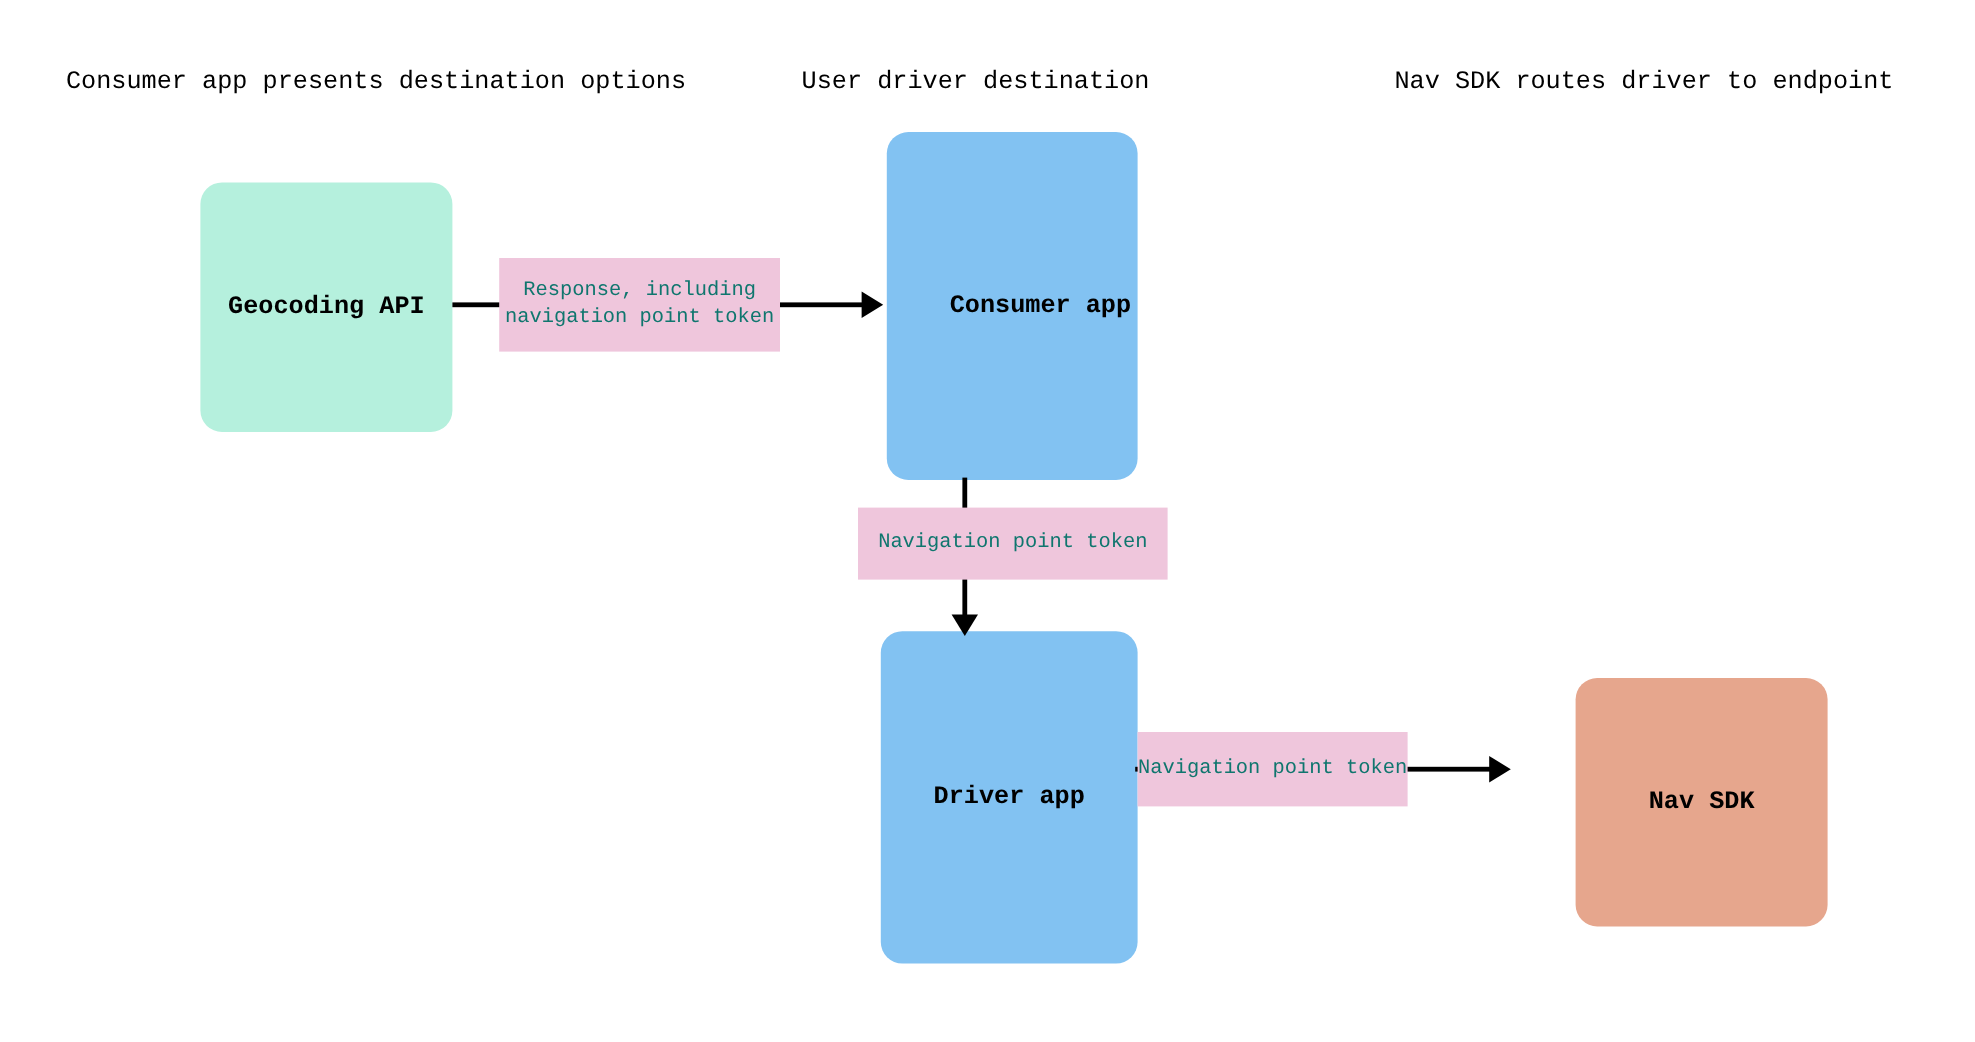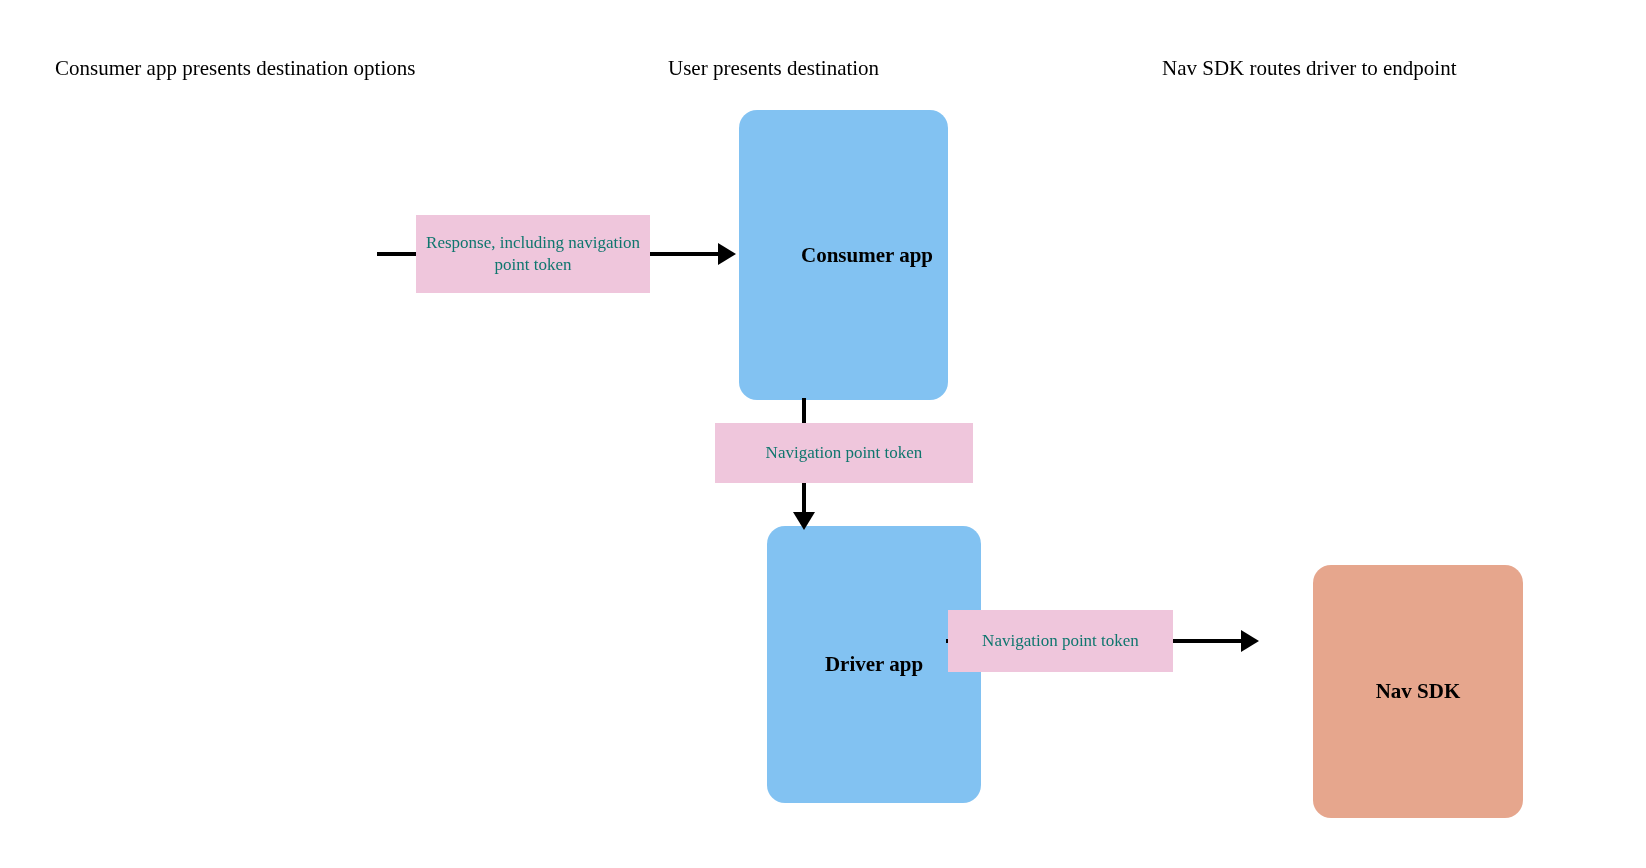--- a/index.html
+++ b/index.html
@@ -5,21 +5,21 @@
   html, body {
     margin: 0;
     padding: 0;
     background: #ffffff;
   }
   #canvas {
     position: relative;
     width: 1646px;
     height: 868px;
     background: #ffffff;
-    font-family: Liberation Serif, serif;
+    font-family: Liberation Mono, monospace;
     overflow: hidden;
   }
   .col-header {
     position: absolute;
     font-size: 21px;
     color: #000000;
     white-space: nowrap;
     line-height: 1;
   }
   .node {
@@ -76,33 +76,36 @@
     border-top: 18px solid #000000;
     z-index: 2;
   }
 </style>
 </head>
 <body>
 
 <div id="canvas">
 
   <div class="col-header" style="left:55px; top:58px;">Consumer app presents destination options</div>
-  <div class="col-header" style="left:668px; top:58px;">User presents destination</div>
+  <div class="col-header" style="left:668px; top:58px;">User driver destination</div>
   <div class="col-header" style="left:1152px; top:58px;margin-left:10px;">Nav SDK routes driver to endpoint</div>
 
+  <div class="node" style="left:167px; top:152px; width:210px; height:208px; background:#b5f0dd;">
+    <span>Geocoding API</span>
+  </div>
 
   <div class="node" style="left:739px; top:110px; width:209px; height:290px; background:#82c2f2;padding-left:47px;">
     <span>Consumer app</span>
   </div>
 
-  <div class="node" style="left:734px; top:526px; width:214px; height:277px; background:#82c2f2;margin-left:33px;">
+  <div class="node" style="left:734px; top:526px; width:214px; height:277px; background:#82c2f2;">
     <span>Driver app</span>
   </div>
 
-  <div class="node" style="left:1313px; top:565px; width:210px; height:253px; background:#e6a68d;">
+  <div class="node" style="left:1313px; top:565px; width:210px; height:207px; background:#e6a68d;">
     <span>Nav SDK</span>
   </div>
 
   <div class="connector-h" style="left:377px; top:252px; width:42px;"></div>
   <div class="edge-label" style="left:416px; top:215px; width:234px; height:78px; background:#efc6dc;">Response, including navigation point token</div>
   <div class="connector-h" style="left:648px; top:252px; width:76px;"></div>
   <div class="arrowhead-right" style="left:718px; top:243px;"></div>
 
   <div class="connector-v" style="left:802px; top:398px; height:28px;"></div>
   <div class="edge-label" style="left:715px; top:423px; width:258px; height:60px; background:#efc6dc;">Navigation point token</div>

